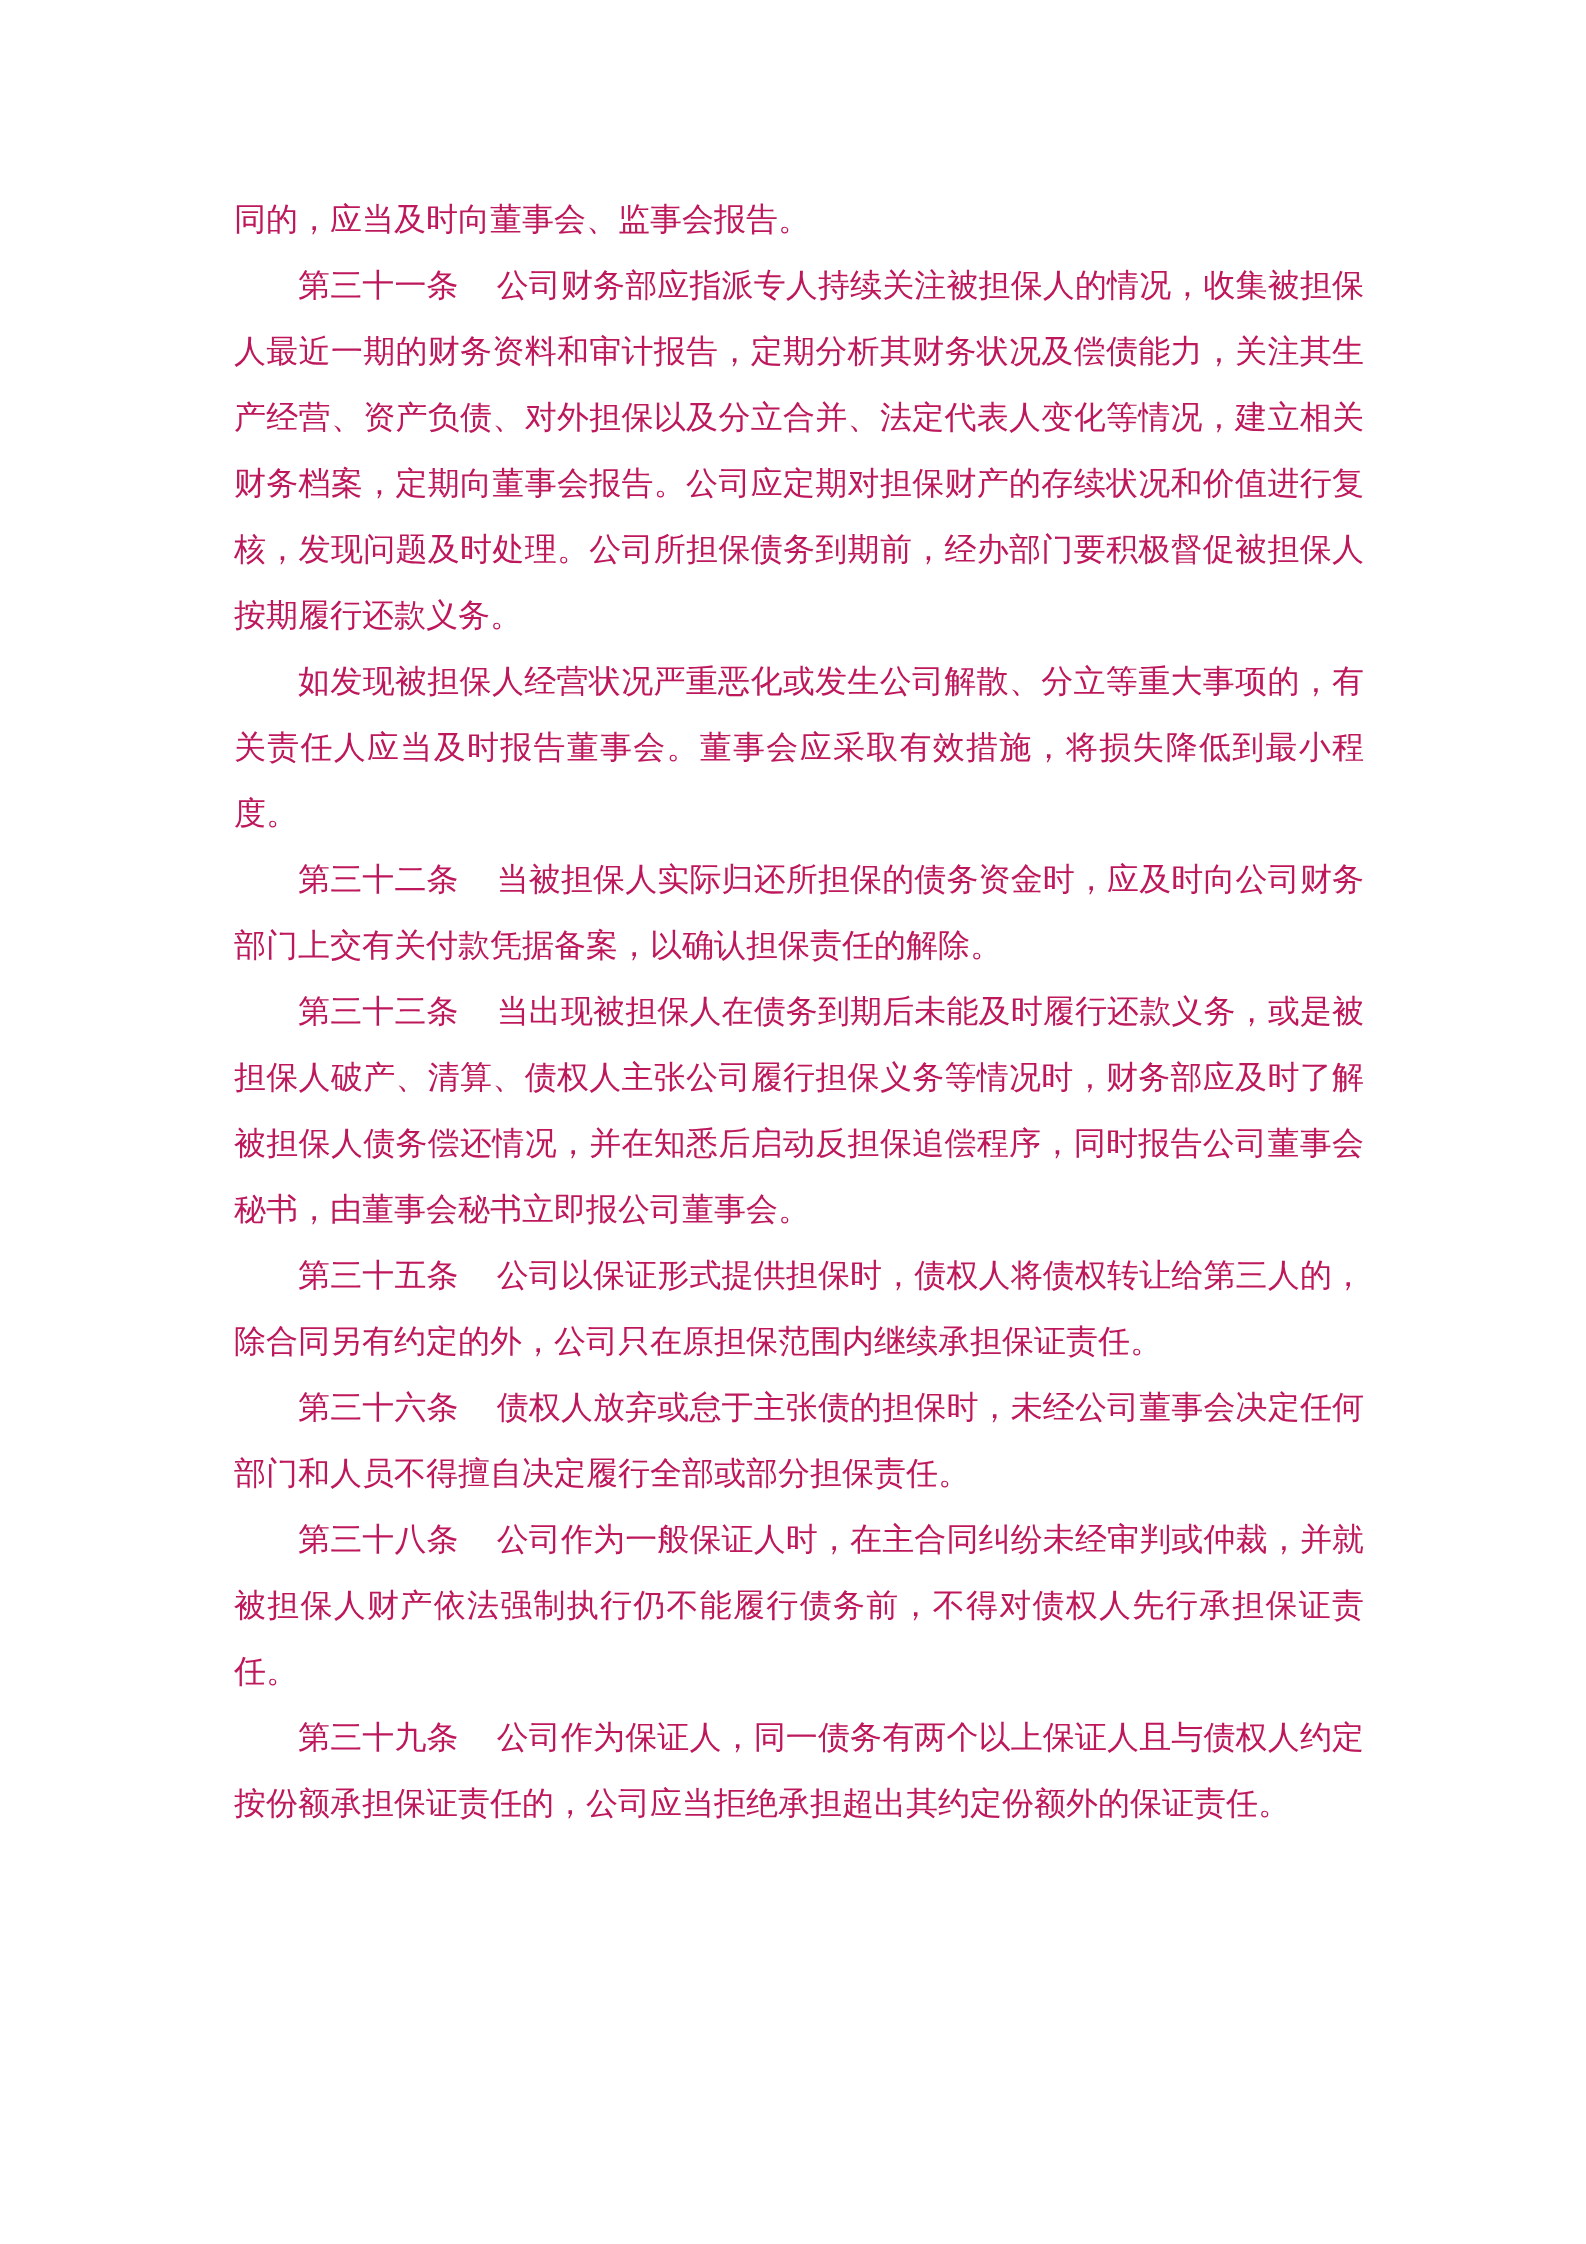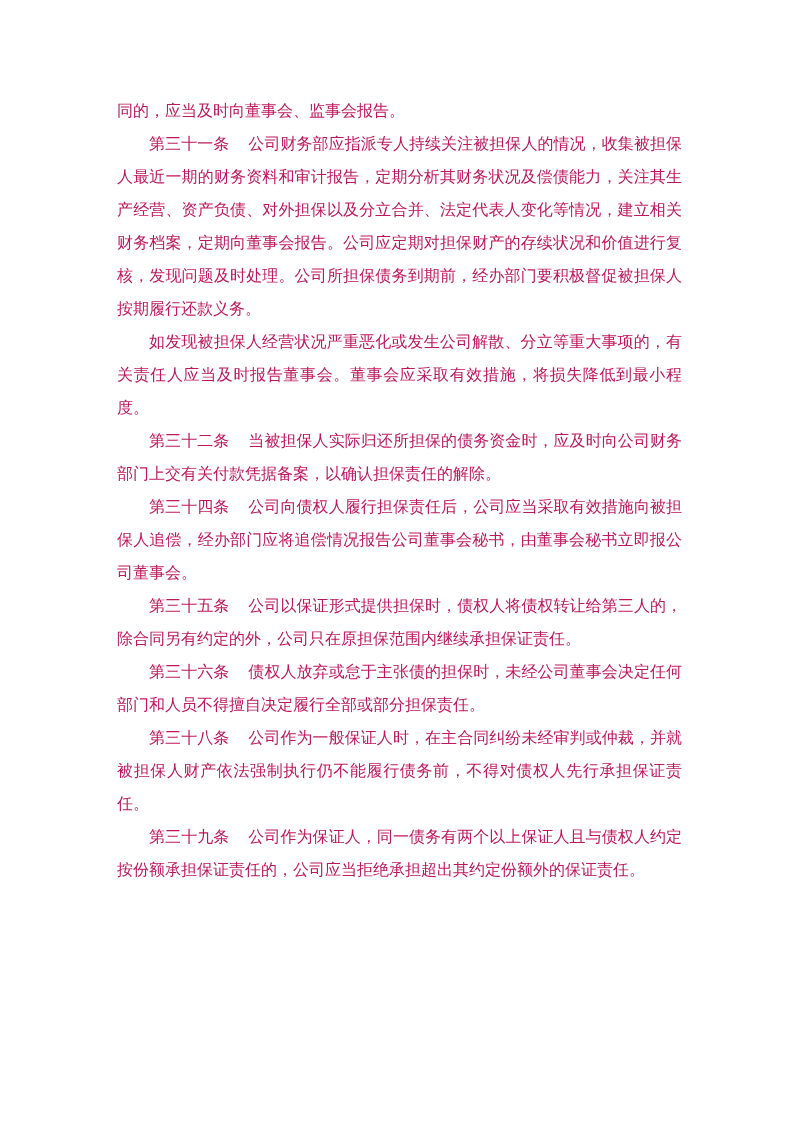--- a/index.html
+++ b/index.html
@@ -41,19 +41,19 @@
 </style>
 </head>
 <body>
 
 <div class="page">
   <div class="content" id="doc-body" style="color: #be185d;">
       <p class="para no-indent"><span>同的，应当及时向董事会、监事会报告。</span></p>
       <p class="para"><b class="art-num">第三十一条</b><span>公司财务部应指派专人持续关注被担保人的情况，收集被担保人最近一期的财务资料和审计报告，定期分析其财务状况及偿债能力，关注其生产经营、资产负债、对外担保以及分立合并、法定代表人变化等情况，建立相关财务档案，定期向董事会报告。公司应定期对担保财产的存续状况和价值进行复核，发现问题及时处理。公司所担保债务到期前，经办部门要积极督促被担保人按期履行还款义务。</span></p>
       <p class="para"><span>如发现被担保人经营状况严重恶化或发生公司解散、分立等重大事项的，有关责任人应当及时报告董事会。董事会应采取有效措施，将损失降低到最小程度。</span></p>
       <p class="para"><b class="art-num">第三十二条</b><span>当被担保人实际归还所担保的债务资金时，应及时向公司财务部门上交有关付款凭据备案，以确认担保责任的解除。</span></p>
-      <p class="para"><b class="art-num">第三十四条</b><span>公司向债权人履行担保责任后，公司应当采取有效措施向被担保人追偿，经办部门应将追偿情况报告公司董事会秘书，由董事会秘书立即报公司董事会。</span></p>
+      <p class="para"><b class="art-num">第三十三条</b><span>当出现被担保人在债务到期后未能及时履行还款义务，或是被担保人破产、清算、债权人主张公司履行担保义务等情况时，财务部应及时了解被担保人债务偿还情况，并在知悉后启动反担保追偿程序，同时报告公司董事会秘书，由董事会秘书立即报公司董事会。</span></p>
       <p class="para"><b class="art-num">第三十五条</b><span>公司以保证形式提供担保时，债权人将债权转让给第三人的，除合同另有约定的外，公司只在原担保范围内继续承担保证责任。</span></p>
       <p class="para"><b class="art-num">第三十六条</b><span>债权人放弃或怠于主张债的担保时，未经公司董事会决定任何部门和人员不得擅自决定履行全部或部分担保责任。</span></p>
       <p class="para"><b class="art-num">第三十八条</b><span>公司作为一般保证人时，在主合同纠纷未经审判或仲裁，并就被担保人财产依法强制执行仍不能履行债务前，不得对债权人先行承担保证责任。</span></p>
       <p class="para"><b class="art-num">第三十九条</b><span>公司作为保证人，同一债务有两个以上保证人且与债权人约定按份额承担保证责任的，公司应当拒绝承担超出其约定份额外的保证责任。</span></p>
     </div>
 </div>
 
 </body></html>

